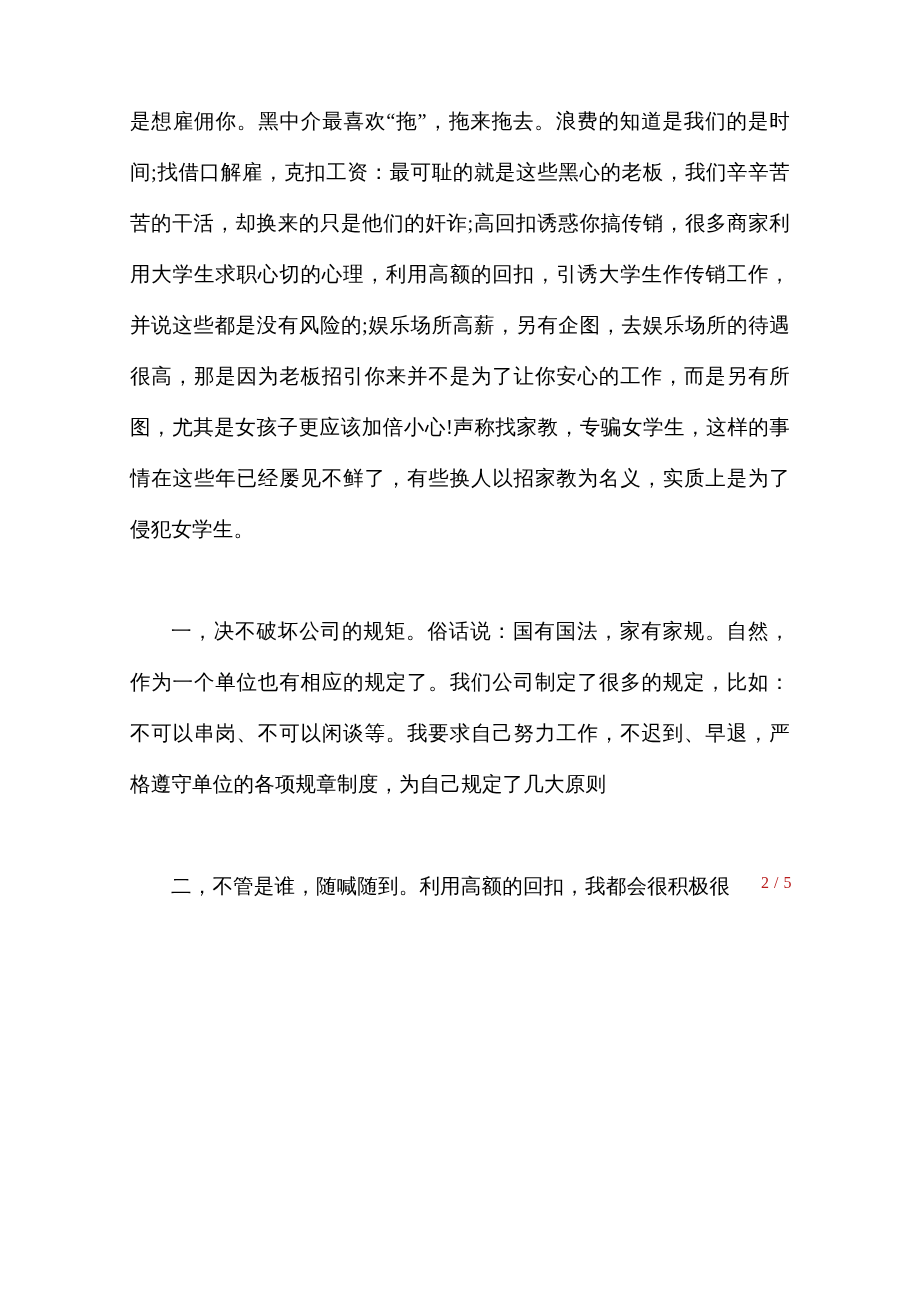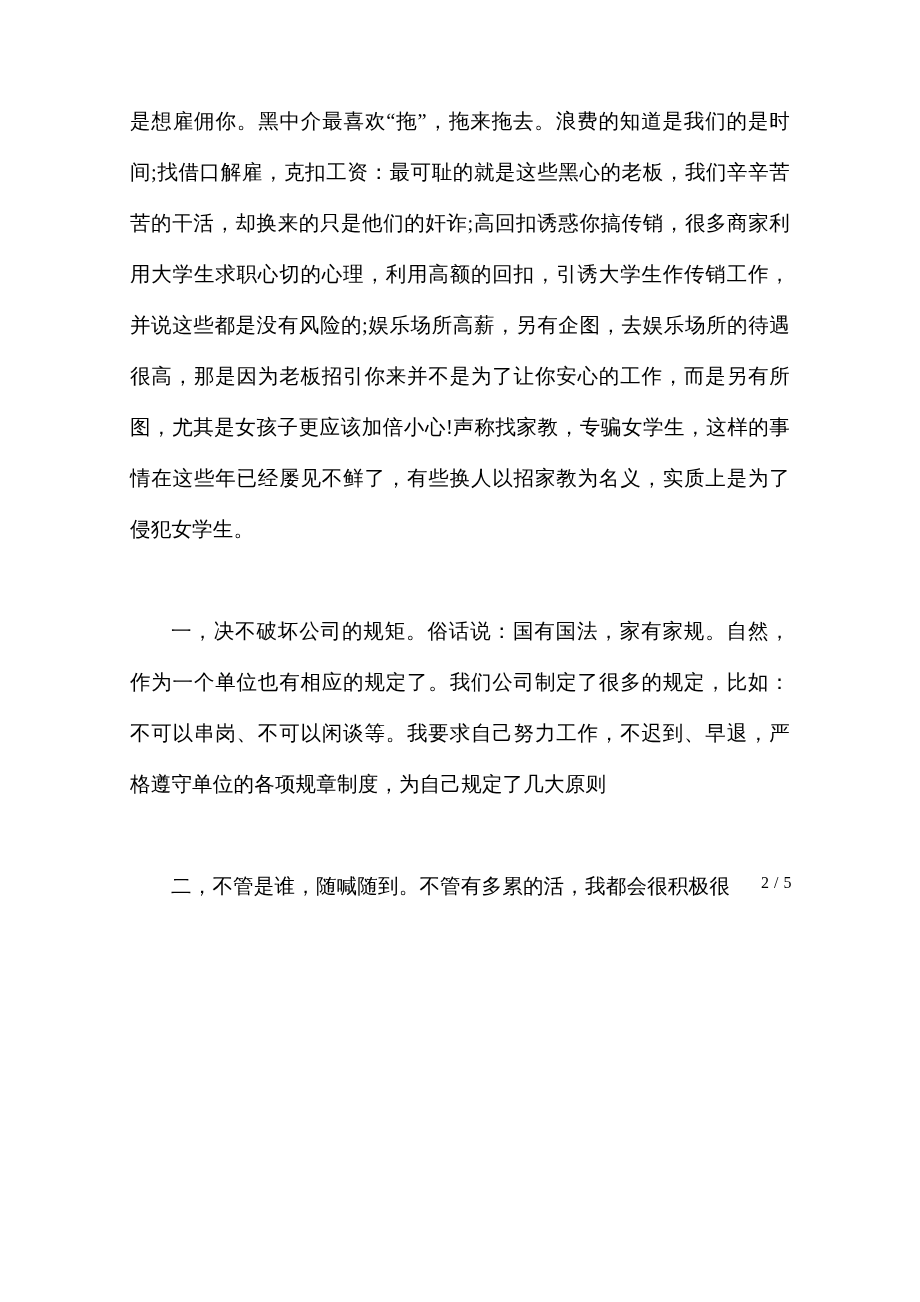--- a/index.html
+++ b/index.html
@@ -39,30 +39,30 @@
   }
   .indent {
     text-indent: 2em;
   }
   .page-number {
     position: absolute;
     right: 128px;
     bottom: 92px;
     font-size: 16px;
     font-family: "Liberation Serif", "DejaVu Serif", serif;
-    color: #000000;
+    color: #b91c1c;
     letter-spacing: 0.5px;
   }
 </style>
 </head>
 <body>
 
 <div class="page">
 
   <div class="content">
     <p class="para">是想雇佣你。黑中介最喜欢“拖”，拖来拖去。浪费的知道是我们的是时间;找借口解雇，克扣工资：最可耻的就是这些黑心的老板，我们辛辛苦苦的干活，却换来的只是他们的奸诈;高回扣诱惑你搞传销，很多商家利用大学生求职心切的心理，利用高额的回扣，引诱大学生作传销工作，并说这些都是没有风险的;娱乐场所高薪，另有企图，去娱乐场所的待遇很高，那是因为老板招引你来并不是为了让你安心的工作，而是另有所图，尤其是女孩子更应该加倍小心!声称找家教，专骗女学生，这样的事情在这些年已经屡见不鲜了，有些换人以招家教为名义，实质上是为了侵犯女学生。</p>
     <p class="para indent">一，决不破坏公司的规矩。俗话说：国有国法，家有家规。自然，作为一个单位也有相应的规定了。我们公司制定了很多的规定，比如：不可以串岗、不可以闲谈等。我要求自己努力工作，不迟到、早退，严格遵守单位的各项规章制度，为自己规定了几大原则</p>
-    <p class="para indent">二，不管是谁，随喊随到。不管有多累的活，我都会很积极很</p>
+    <p class="para indent">二，不管是谁，随喊随到。利用高额的回扣，我都会很积极很</p>
   </div>
 
   <div class="page-number">2 / 5</div>
 
 </div>
 
 </body></html>

